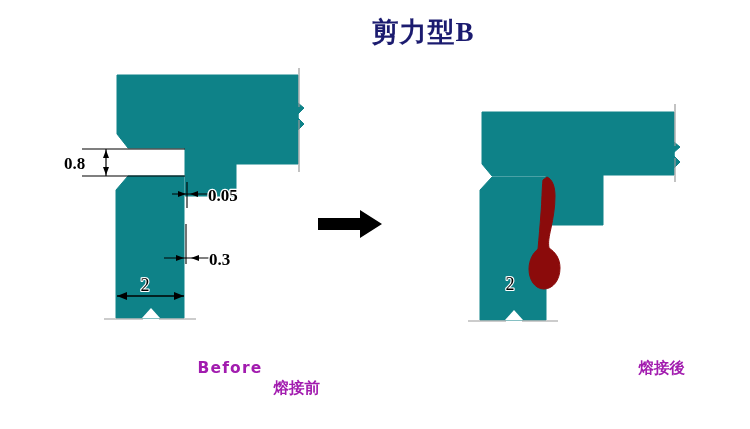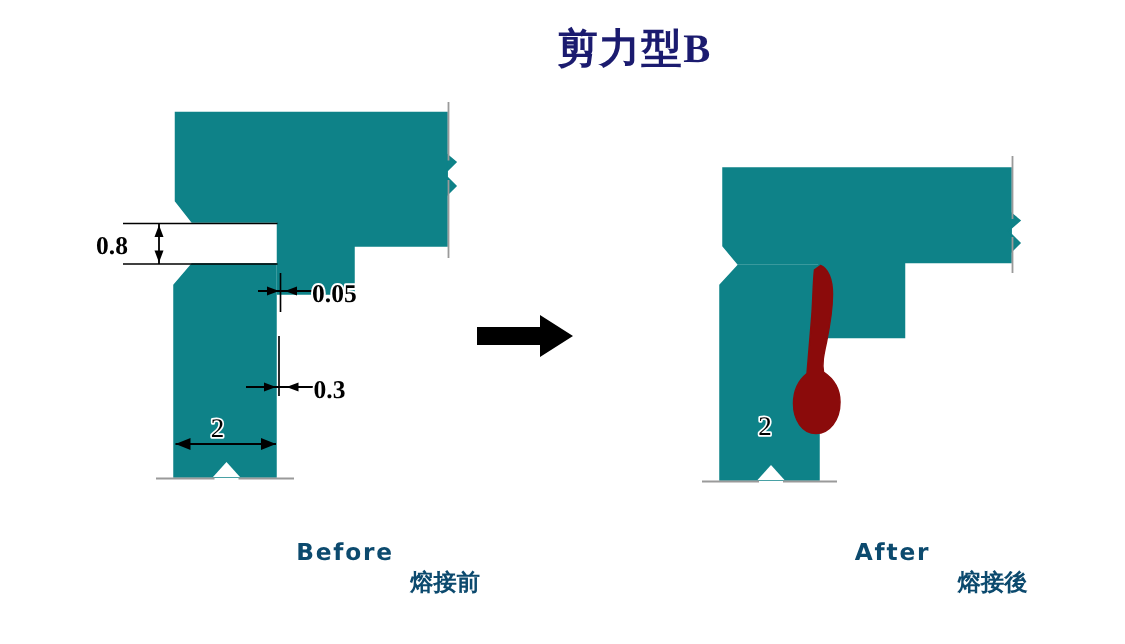--- a/index.html
+++ b/index.html
@@ -32,21 +32,21 @@
     color: #1b1b6f;
     letter-spacing: 1px;
     margin-left: 48px;
   }
   .caption {
     position: absolute;
     text-align: center;
     font-family: "DejaVu Sans", sans-serif;
     font-size: 15.5px;
     font-weight: bold;
-    color: #0c4a6e;
+    color: #a21caf;
     line-height: 20px;
     letter-spacing: 1.2px;
   }
   .caption .cn {
     letter-spacing: 0px;
     font-family: "DejaVu Sans", sans-serif;
     text-align: right;
   }
   #caption-before { left: 140px; top: 358px; width: 180px; }
   #caption-after  { left: 505px; top: 358px; width: 180px; }
@@ -156,17 +156,16 @@
 
     <text class="label-2" x="50" y="210" text-anchor="middle">2</text>
   </svg>
 
   <div class="caption" id="caption-before">
     <div>Before</div>
     <div class="cn">熔接前</div>
   </div>
 
   <div class="caption" id="caption-after">
-    <div>After</div>
     <div class="cn">熔接後</div>
   </div>
 
 </div>
 
 </body></html>

